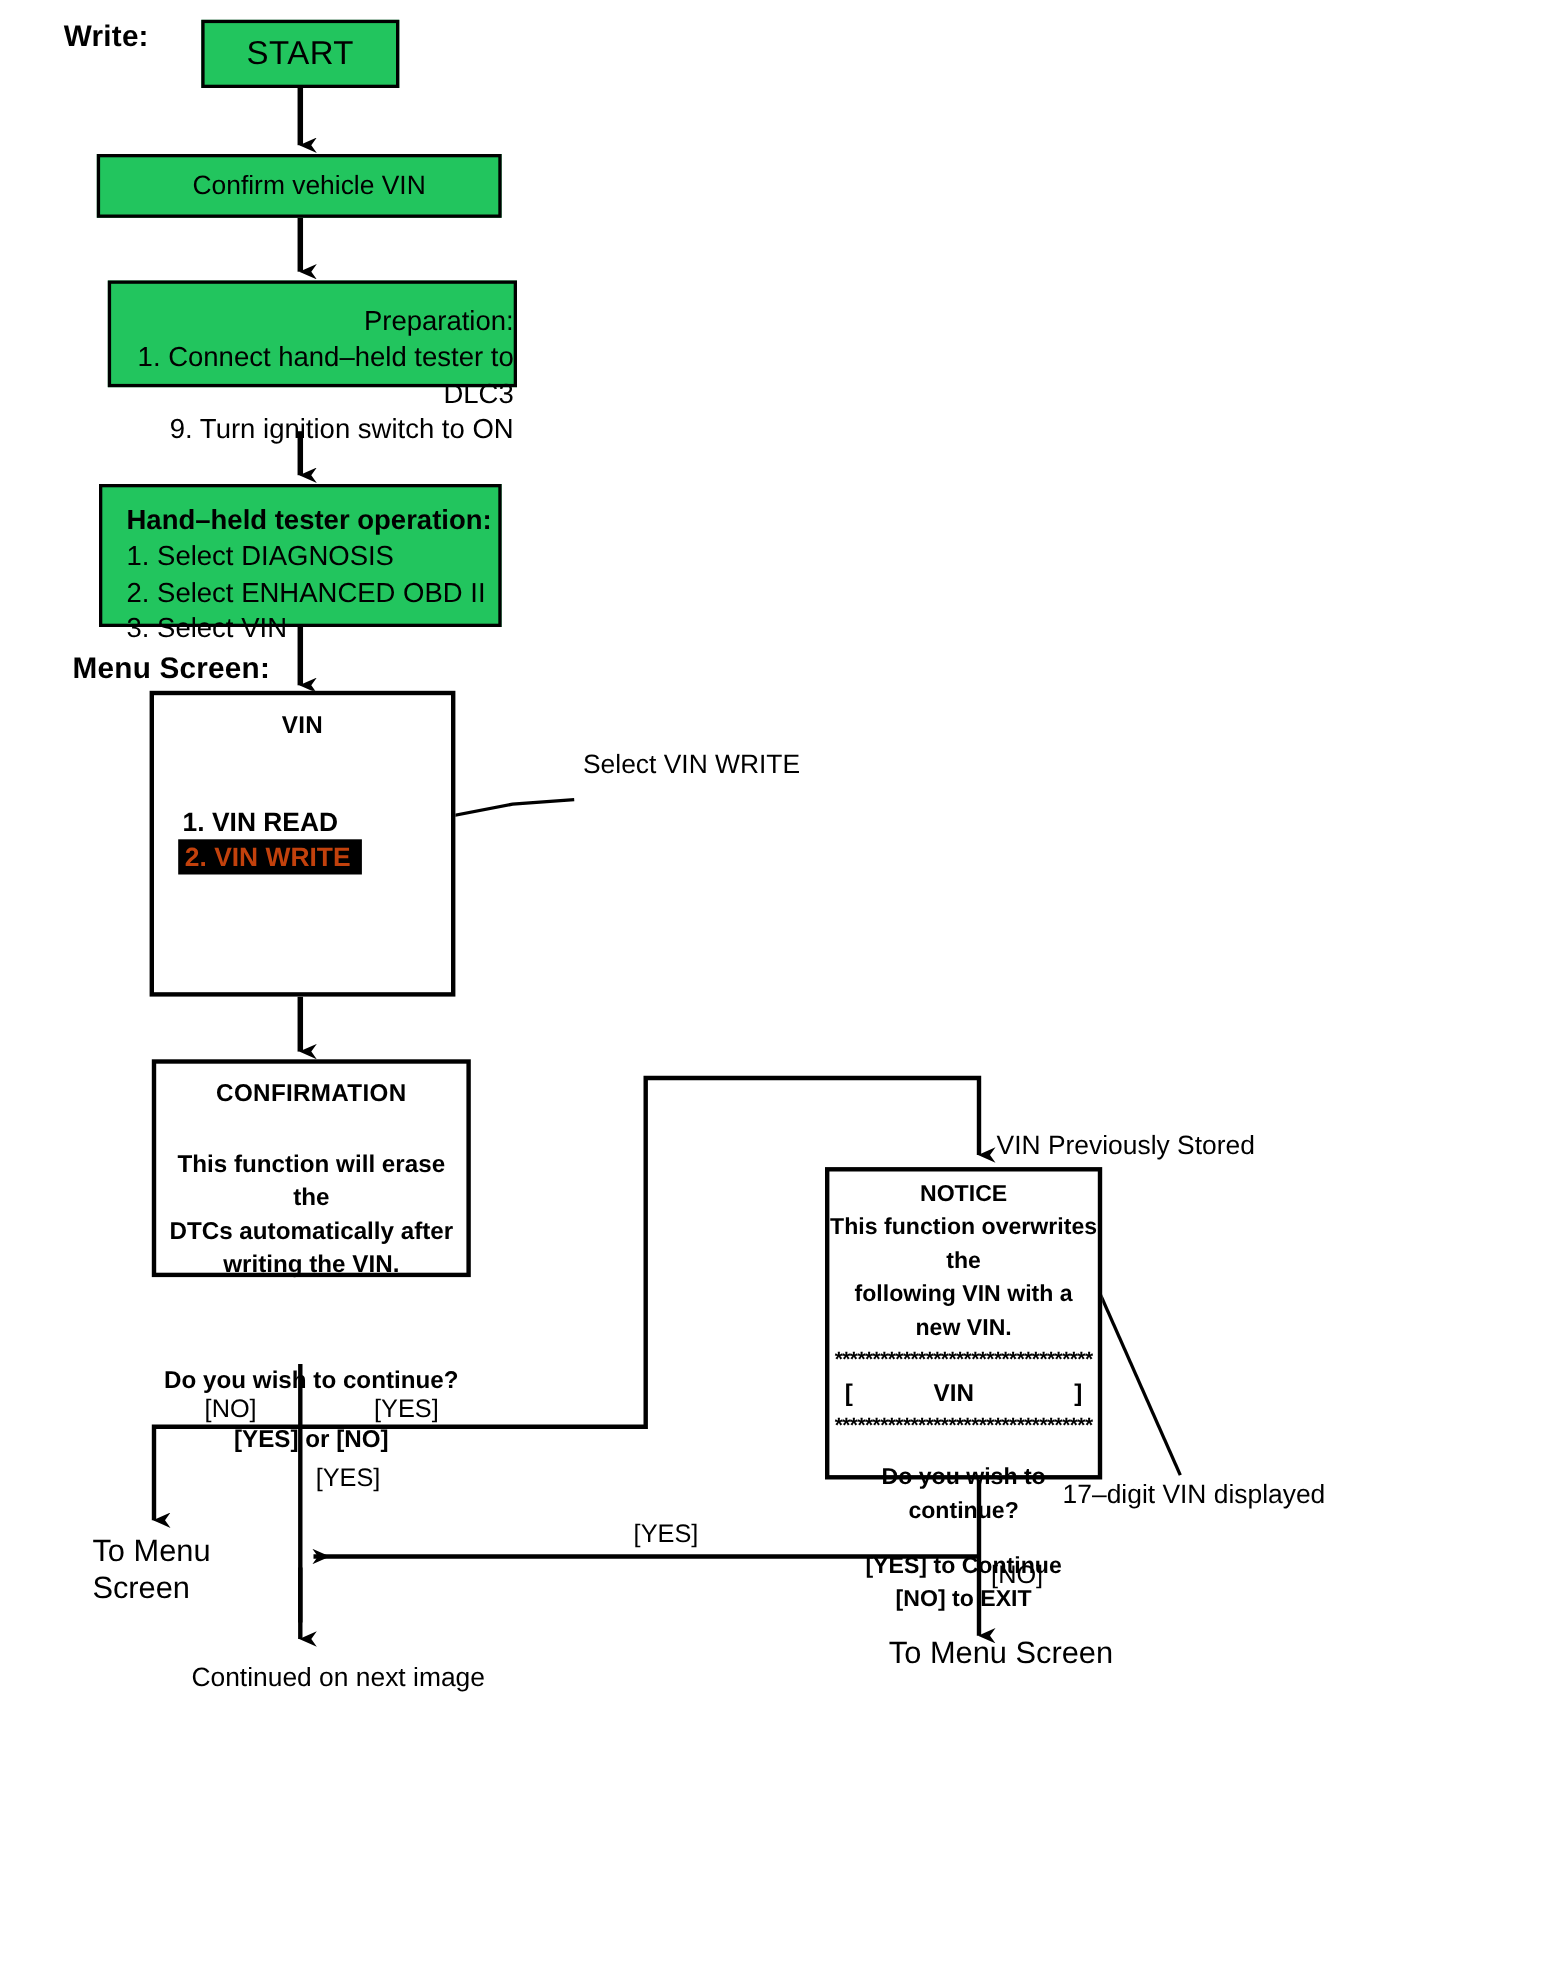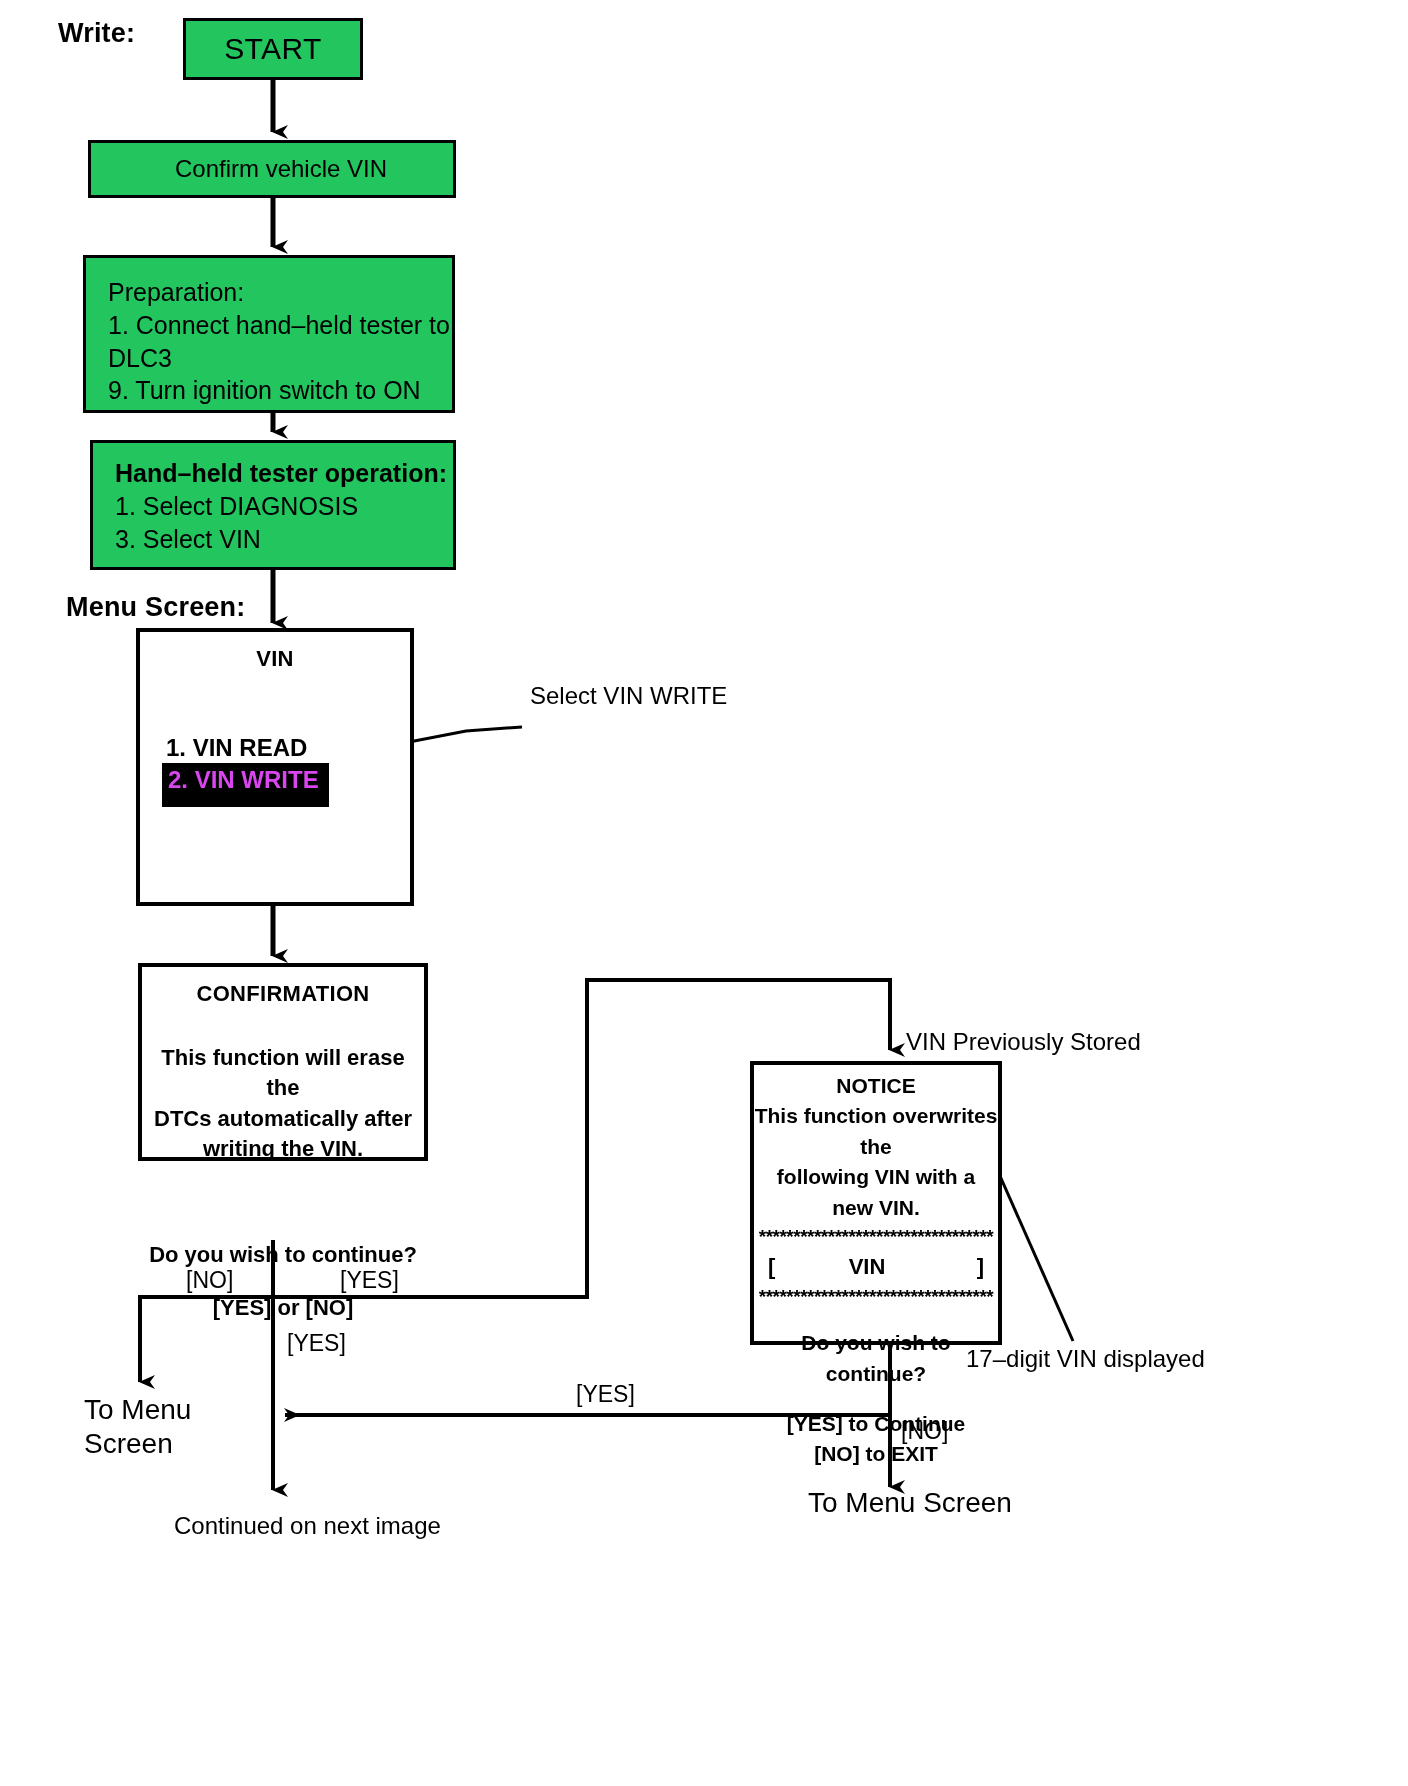--- a/index.html
+++ b/index.html
@@ -84,22 +84,22 @@
   .menu-list {
     margin-top: 60px;
     padding-left: 22px;
     font-weight: bold;
     font-size: 24px;
     line-height: 1.22;
   }
   .menu-item { display: inline-block; padding: 1px 4px; }
   .menu-item.sel {
     background: #000;
-    color: #d946ef;
-    padding: 2px 10px 12px 6px;
+    color: #c2410c;
+    padding: 2px 10px 0 6px;
   }
 
   .conf-body {
     text-align: center;
     font-weight: bold;
     font-size: 22px;
     line-height: 1.38;
   }
   .conf-body .gap-lg { height: 36px; }
   .conf-body .gap-xl { height: 76px; }
@@ -195,32 +195,33 @@
   <div class="caption abs" style="left:66px; top:592px;">Menu Screen:</div>
 
   <div class="box box-center" style="left:183px; top:18px; width:180px; height:62px;">
     <span class="box-title-start">START</span>
   </div>
 
   <div class="box box-center" style="left:88px; top:140px; width:368px; height:58px;">
     <span class="box-plain">Confirm vehicle VIN</span>
   </div>
 
-  <div class="box" style="left:83px; top:255px; width:372px; height:158px;">
+  <div class="box" style="left:98px; top:255px; width:372px; height:97px;text-align:right;">
     <div class="list">
       <div class="hdr">Preparation:</div>
       <div>1. Connect hand–held tester to DLC3</div>
       <div>9. Turn ignition switch to ON</div>
     </div>
   </div>
 
   <div class="box" style="left:90px; top:440px; width:366px; height:130px;">
     <div class="list" style="padding-top:14px;">
       <div class="hdr-b">Hand–held tester operation:</div>
       <div>1. Select DIAGNOSIS</div>
+      <div>2. Select ENHANCED OBD II</div>
       <div>3. Select VIN</div>
     </div>
   </div>
 
   <div class="screen" style="left:136px; top:628px; width:278px; height:278px;">
     <div class="screen-title">VIN</div>
     <div class="menu-list">
       <div>
         <span class="menu-item">1. VIN READ</span>
       </div>

